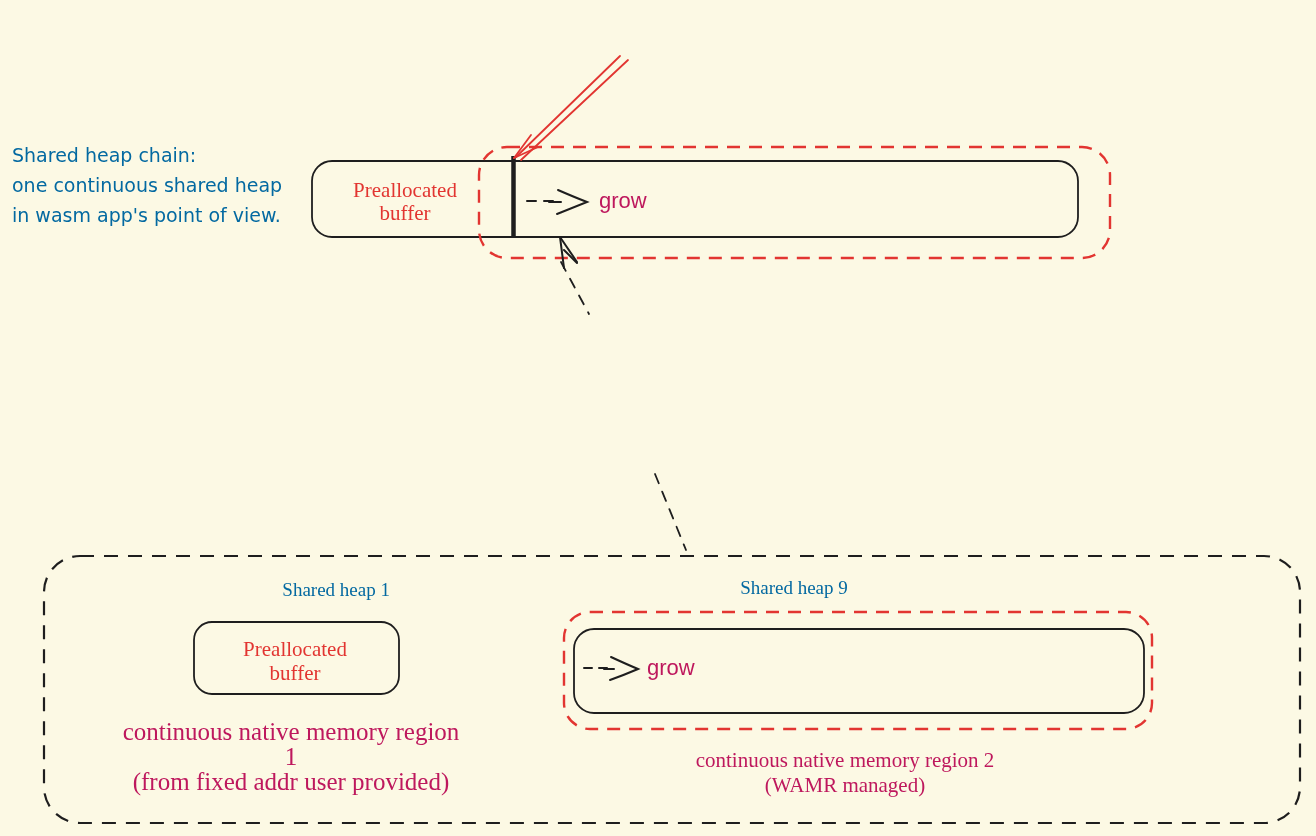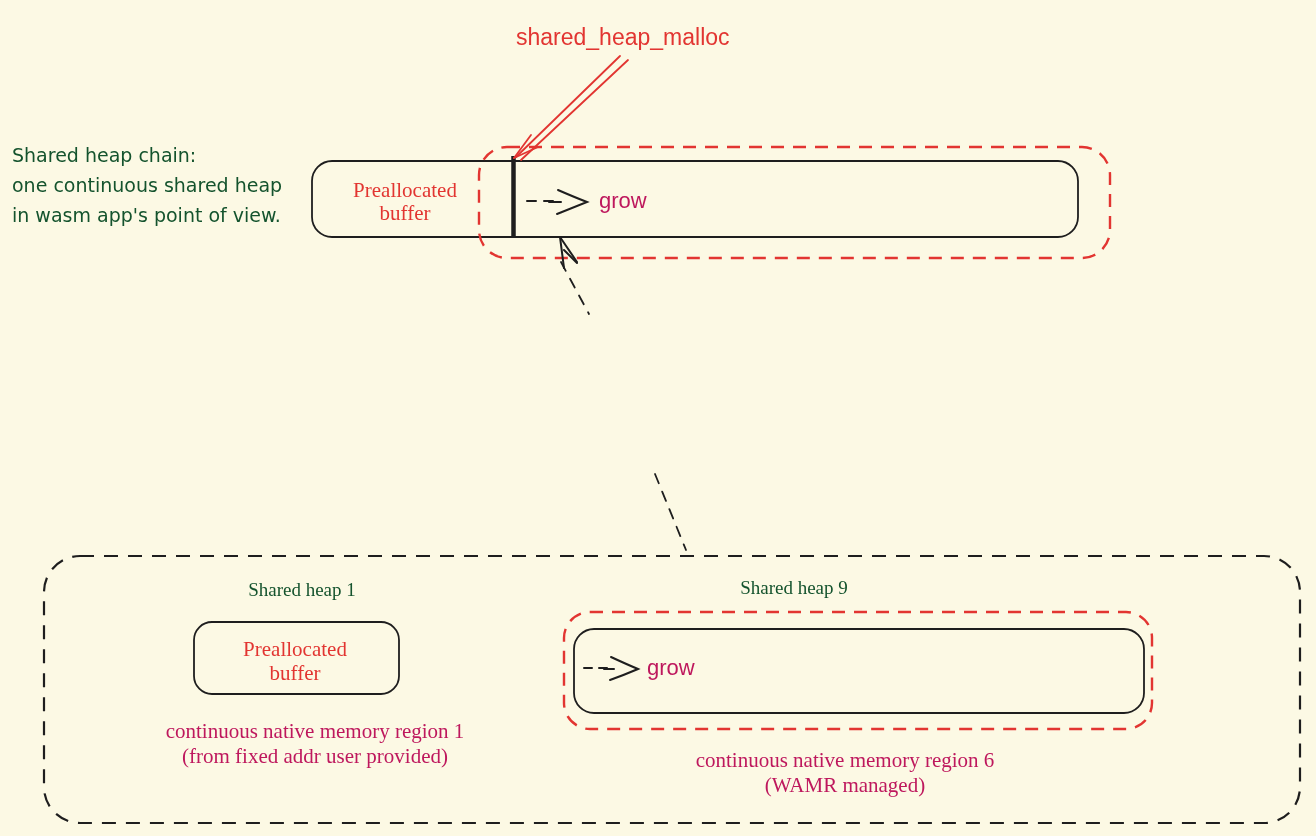--- a/index.html
+++ b/index.html
@@ -6,33 +6,33 @@
   body{background:#fcf9e4;}
   .stage{
     position:relative;
     width:1316px;height:836px;
     background:#fcf9e4;
     overflow:hidden;
     font-family:"Liberation Sans",sans-serif;
   }
   .stage svg{position:absolute;left:0;top:0;}
   .txt{position:absolute;white-space:pre-line;}
-  .soft{font-family:"DejaVu Sans",sans-serif;color:#14532d;}
+  .soft{font-family:"DejaVu Sans",sans-serif;color:#0369a1;}
   .helv{font-family:"Liberation Sans",sans-serif;color:#be185d;}
   .red{color:#e23531;}
   .center{text-align:center;font-family:Liberation Serif, serif;}
 
   #top-label{left:516px;top:24px;font-size:23px;}
   #left-note{left:12px;top:140px;font-size:19px;line-height:30px;}
   #prealloc1{left:330px;top:179px;width:150px;font-size:21px;line-height:23px;}
   #grow1{left:599px;top:188px;font-size:22px;}
   #middle-note{left:489px;top:314px;width:272px;font-size:20px;line-height:31px;}
-  #sh1-title{left:202px;top:579px;width:200px;font-size:19px;}
+  #sh1-title{left:190px;top:579px;width:200px;font-size:19px;text-align:right;}
   #prealloc2{left:220px;top:637px;width:150px;font-size:21px;line-height:24px;}
-  #caption1{left:121px;top:719px;width:340px;font-size:21px;line-height:25px;margin-left:24px;}
+  #caption1{left:121px;top:719px;width:340px;font-size:25px;line-height:25px;}
   #sh2-title{left:694px;top:577px;width:200px;font-size:19px;}
   #grow2{left:647px;top:655px;font-size:22px;}
   #caption2{left:675px;top:748px;width:340px;font-size:21px;line-height:25px;}
 </style>
 </head>
 <body>
 
 <div class="stage">
 
   <svg width="1316" height="836" viewBox="0 0 1316 836">
@@ -74,21 +74,20 @@
 
     <rect x="574" y="629" width="570" height="84" rx="20" ry="20" fill="none" stroke="#1e1e1e" stroke-width="1.8"></rect>
 
     <g stroke="#1e1e1e" stroke-width="2" fill="none" stroke-linecap="round">
       <line x1="584" y1="668" x2="610" y2="668" stroke-dasharray="8 7"></line>
       <path d="M611,657 Q626,664 638,669 Q624,675 610,680"></path>
       <line x1="604" y1="669" x2="614" y2="669"></line>
     </g>
   </svg>
 
-  <div id="top-label" class="txt helv red">shared_heap_malloc</div>
 
   <div id="left-note" class="txt soft">Shared heap chain:
 one continuous shared heap
 in wasm app's point of view.</div>
 
   <div id="prealloc1" class="txt helv red center">Preallocated
 buffer</div>
 
   <div id="grow1" class="txt helv">grow</div>
 
@@ -98,15 +97,15 @@
   <div id="prealloc2" class="txt helv red center">Preallocated
 buffer</div>
 
   <div id="caption1" class="txt helv center">continuous native memory region 1
 (from fixed addr user provided)</div>
 
   <div id="sh2-title" class="txt soft center">Shared heap 9</div>
 
   <div id="grow2" class="txt helv">grow</div>
 
-  <div id="caption2" class="txt helv center">continuous native memory region 6
+  <div id="caption2" class="txt helv center">continuous native memory region 2
 (WAMR managed)</div>
 </div>
 
 </body></html>

